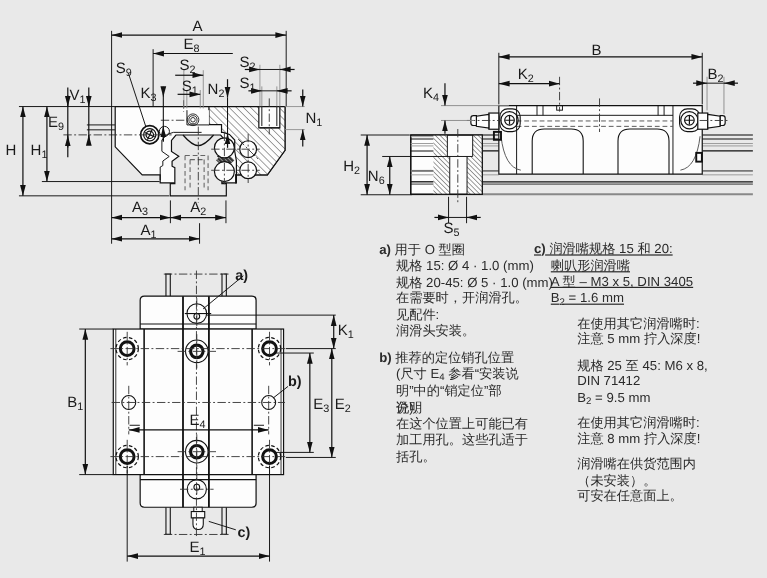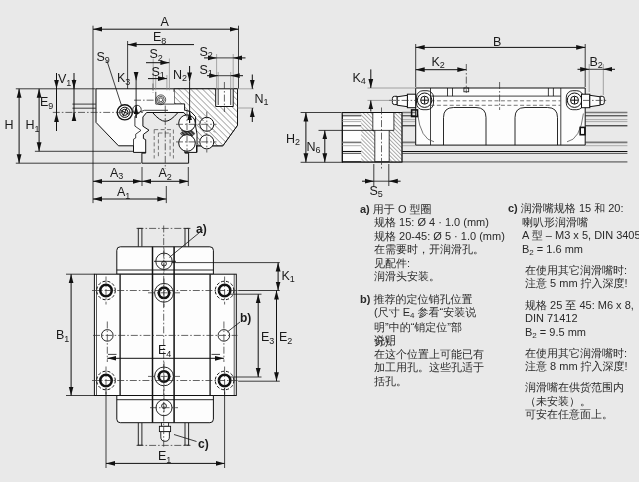--- a/index.html
+++ b/index.html
@@ -1,18 +1,18 @@
 <!DOCTYPE html>
 <html><head>
 <meta charset="utf-8">
 <style>
 html,body{margin:0;padding:0;}
 body{width:639px;height:482px;background:#e9e9e9;font-family:"Liberation Sans",sans-serif;overflow:hidden;position:relative;}
 svg{position:absolute;left:0;top:0;}
-.txt{position:absolute;font-size:11px;line-height:13.6px;color:#2a2a2a;letter-spacing:0;margin-left:44px;}
+.txt{position:absolute;font-size:11px;line-height:13.6px;color:#2a2a2a;letter-spacing:0;}
 .mk{font-weight:bold;}
 sub{font-size:8px;vertical-align:baseline;position:relative;top:2px;}
 </style>
 </head>
 <body>
 
 <svg width="639" height="482" viewBox="0 0 639 482">
 <defs>
 <marker id="m" orient="auto-start-reverse" markerUnits="userSpaceOnUse" markerWidth="9" markerHeight="6" refX="9" refY="3" viewBox="0 0 9 6">
   <path d="M9,3 L0,0.6 L0,5.4 Z" fill="#111"></path>
@@ -455,21 +455,21 @@
 <div class="txt" style="left:316px;top:292.8px;width:150px;"><span class="mk">b)</span>&nbsp;推荐的定位销孔位置<br>
 <span style="margin-left:14px"></span>(尺寸 E<sub>4</sub> 参看“安装说<br>
 <span style="margin-left:14px"></span>明”中的“销定位”部<br>
 <span style="margin-left:14px"></span>分)。</div>
 
 <div class="txt" style="left:330px;top:334px;width:140px;">说明<br>
 在这个位置上可能已有<br>
 加工用孔。这些孔适于<br>
 括孔。</div>
 
-<div class="txt" style="left:464px;top:202px;width:170px;"><span class="mk">c)</span>&nbsp;润滑嘴规格 15 和 20:<br>
+<div class="txt" style="left:445px;top:202px;width:170px;text-decoration:underline;"><span class="mk">c)</span>&nbsp;润滑嘴规格 15 和 20:<br>
 <span style="margin-left:14px"></span>喇叭形润滑嘴<br>
 <span style="margin-left:14px"></span>A 型 – M3 x 5, DIN 3405<br>
 <span style="margin-left:14px"></span>B<sub>2</sub> = 1.6 mm</div>
 
 <div class="txt" style="left:481px;top:263.5px;width:160px;">在使用其它润滑嘴时:<br>
 注意 5 mm 拧入深度!</div>
 
 <div class="txt" style="left:481px;top:298.5px;width:160px;">规格 25 至 45: M6 x 8,<br>
 DIN 71412<br>
 B<sub>2</sub> = 9.5 mm</div>

